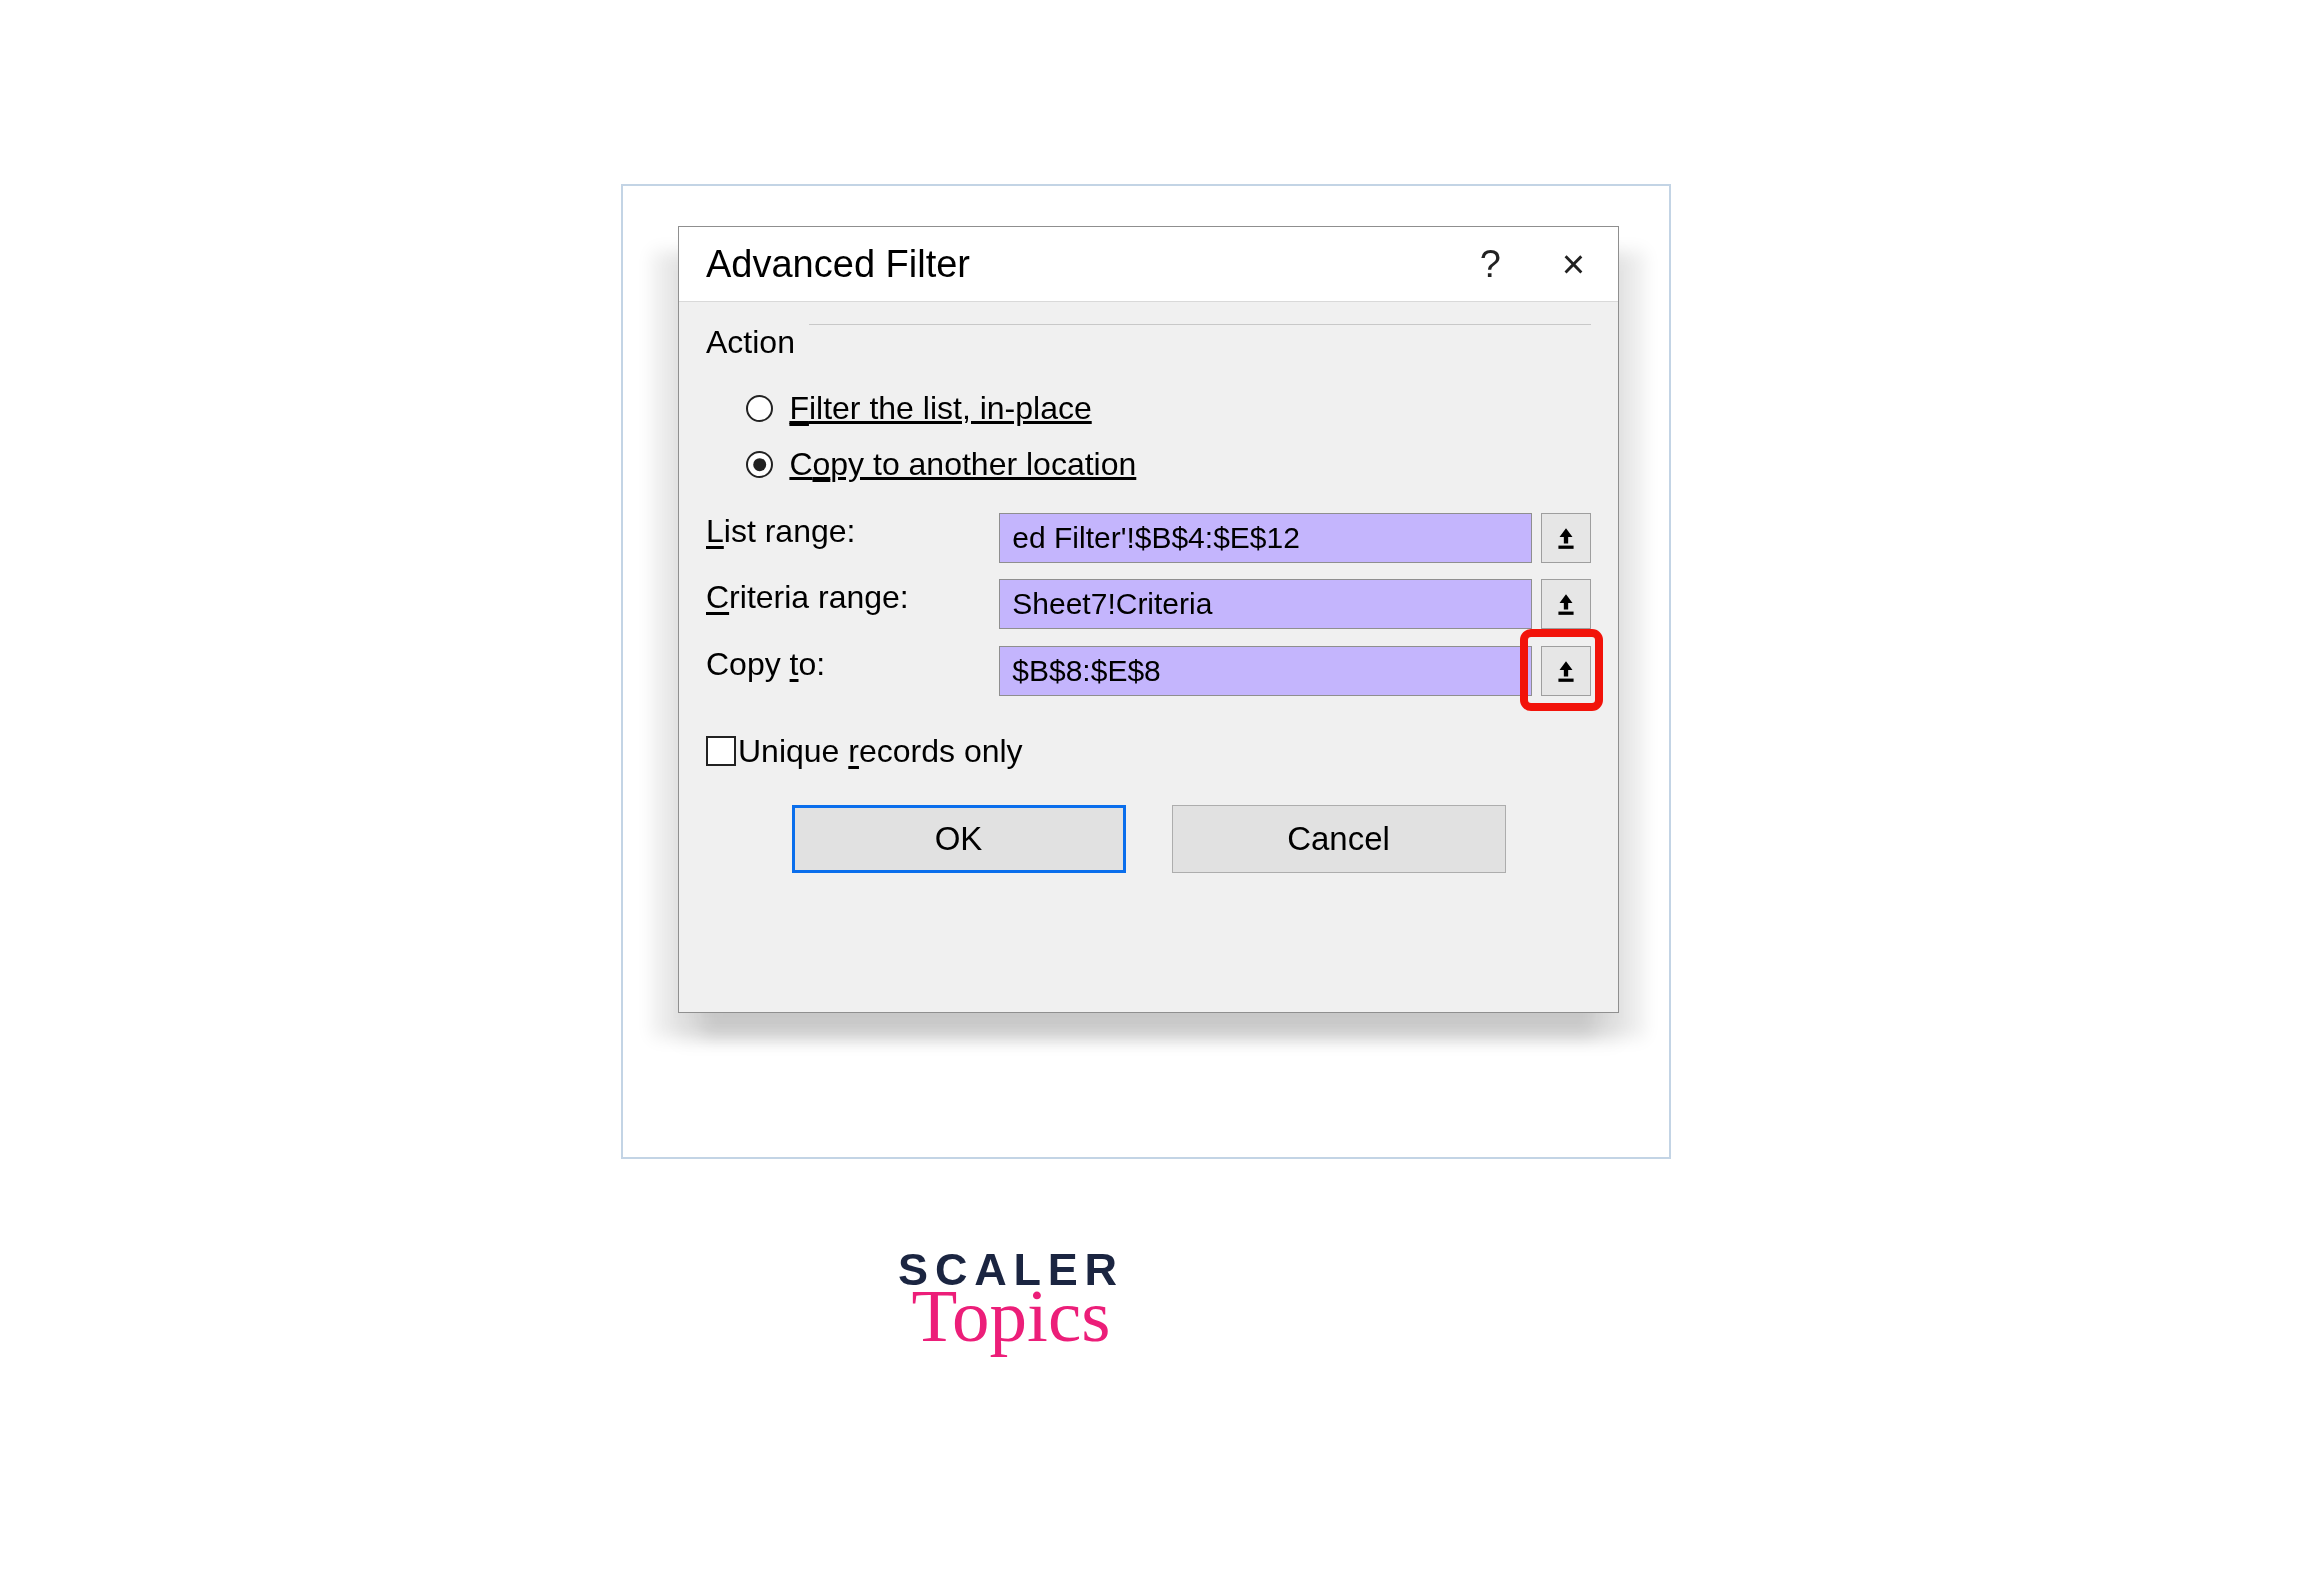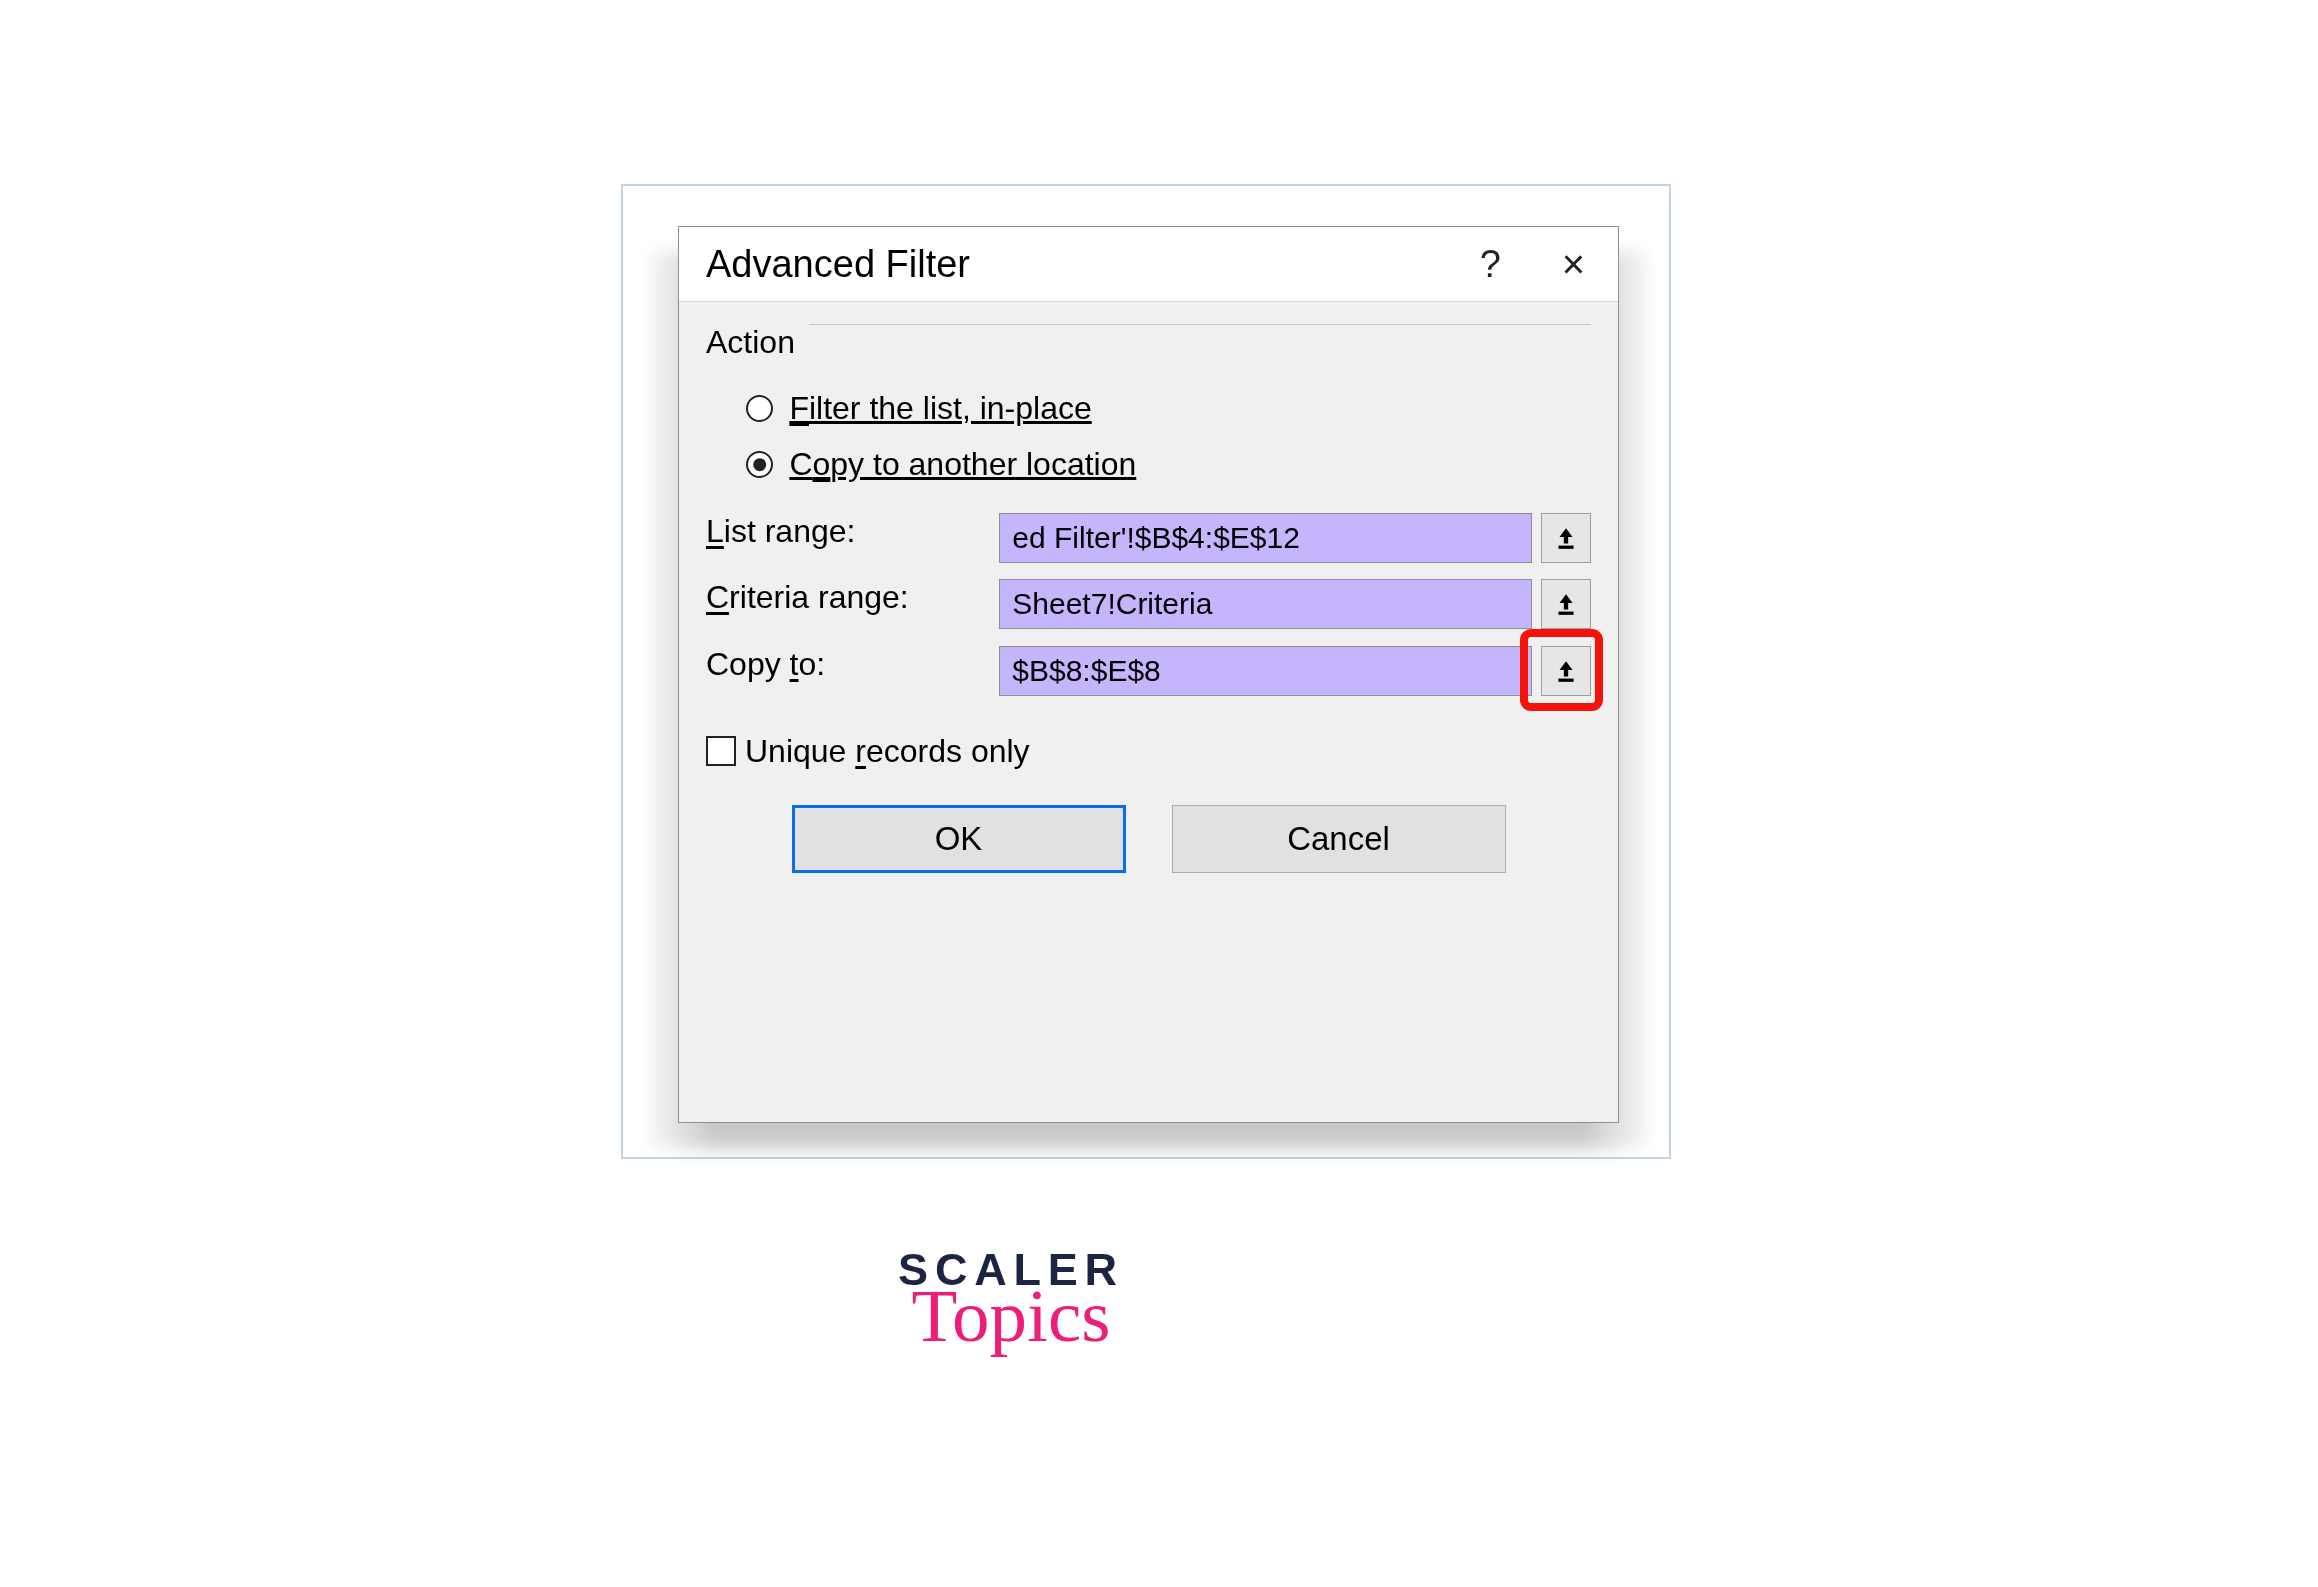--- a/index.html
+++ b/index.html
@@ -17,21 +17,21 @@
     width: 1050px;
     height: 975px;
     border: 2px solid #c3d4e5;
     background: #ffffff;
   }
   .dialog {
     position: absolute;
     left: 55px;
     top: 40px;
     width: 941px;
-    height: 897px;
+    height: 787px;
     background: #f0f0f0;
     border: 1.4px solid #8f8f8f;
     box-shadow: -24.6px 24.6px 16.4px rgba(0,0,0,0.08), 24.6px 24.6px 16.4px rgba(0,0,0,0.08), 0 27px 19px rgba(0,0,0,0.08);
   }
   .titlebar {
     display: flex;
     align-items: center;
     justify-content: space-between;
     height: 75px;
     background: #ffffff;
@@ -145,21 +145,21 @@
   .range-btn svg { display:block; }
   .highlight-box {
     position: absolute;
     border: 8.2px solid #f2130a;
     border-radius: 11px;
     pointer-events: none;
   }
   .checkbox-row {
     display: flex;
     align-items: center;
-    gap: 9px;
+    gap: 2px;
     margin-top: 37px;
     margin-bottom: 35px;
   }
   .checkbox-box {
     width: 30px;
     height: 30px;
     border: 2.7px solid #222;
     background: #fff;
   }
   .checkbox-label {

